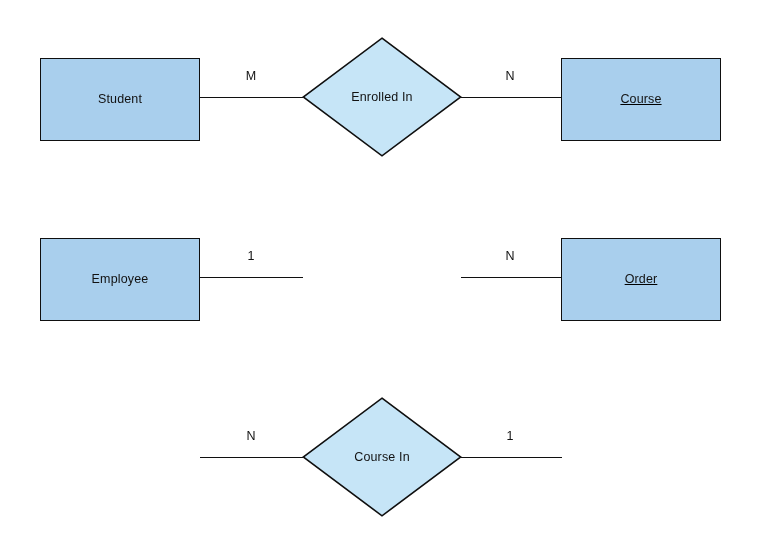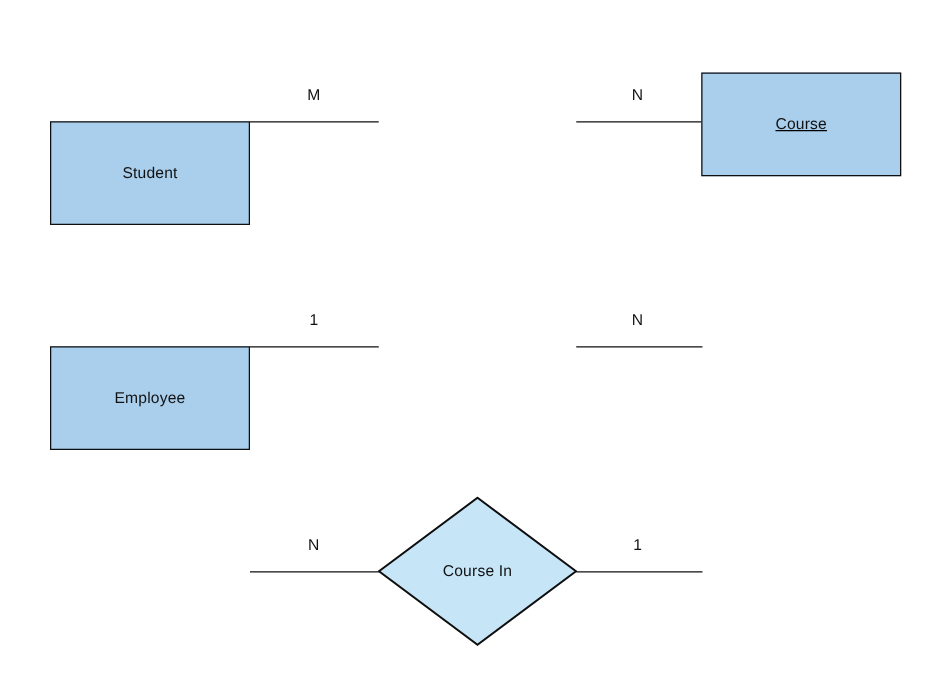--- a/index.html
+++ b/index.html
@@ -42,21 +42,21 @@
     justify-content: center;
   }
   .entity-label {
     font-size: 12.5px;
     color: #121212;
     line-height: 1;
     letter-spacing: 0.15px;
     text-align: center;
     white-space: nowrap;
   }
-  .entity-left  { left: 40px;  top: 48px; margin-top: 39px; }
+  .entity-left  { left: 40px;  top: 48px; }
   .entity-right { left: 561px; top: 48px; text-decoration: underline; }
 
   
   .relationship {
     position: absolute;
     left: 302px;
     top: 27px;
     width: 160px;
     height: 120px;
   }
@@ -120,20 +120,28 @@
 
     <div class="connector connector-left"></div>
     <div class="connector connector-right"></div>
 
     <div class="entity entity-left">
       <span class="entity-label">Student</span>
     </div>
 
     <div class="cardinality card-left">M</div>
 
+    <div class="relationship">
+      <svg class="diamond-svg" viewBox="0 0 160 120" preserveAspectRatio="none">
+        <polygon points="80,1.2 158.8,60 80,118.8 1.2,60" fill="#c6e5f7" stroke="#0f0f0f" stroke-width="1.6"></polygon>
+      </svg>
+      <div class="rel-label-wrap">
+        <span class="rel-label">Enrolled In</span>
+      </div>
+    </div>
 
     <div class="cardinality card-right">N</div>
 
     <div class="entity entity-right">
       <span class="entity-label">Course</span>
     </div>
   </div>
 
   <div class="er-row" style="top:190px;">
 
@@ -142,20 +150,23 @@
 
     <div class="entity entity-left">
       <span class="entity-label">Employee</span>
     </div>
 
     <div class="cardinality card-left">1</div>
 
 
     <div class="cardinality card-right">N</div>
 
+    <div class="entity entity-right">
+      <span class="entity-label">Order</span>
+    </div>
   </div>
 
   <div class="er-row" style="top:370px;">
 
     <div class="connector connector-left"></div>
     <div class="connector connector-right"></div>
 
 
     <div class="cardinality card-left">N</div>
 

